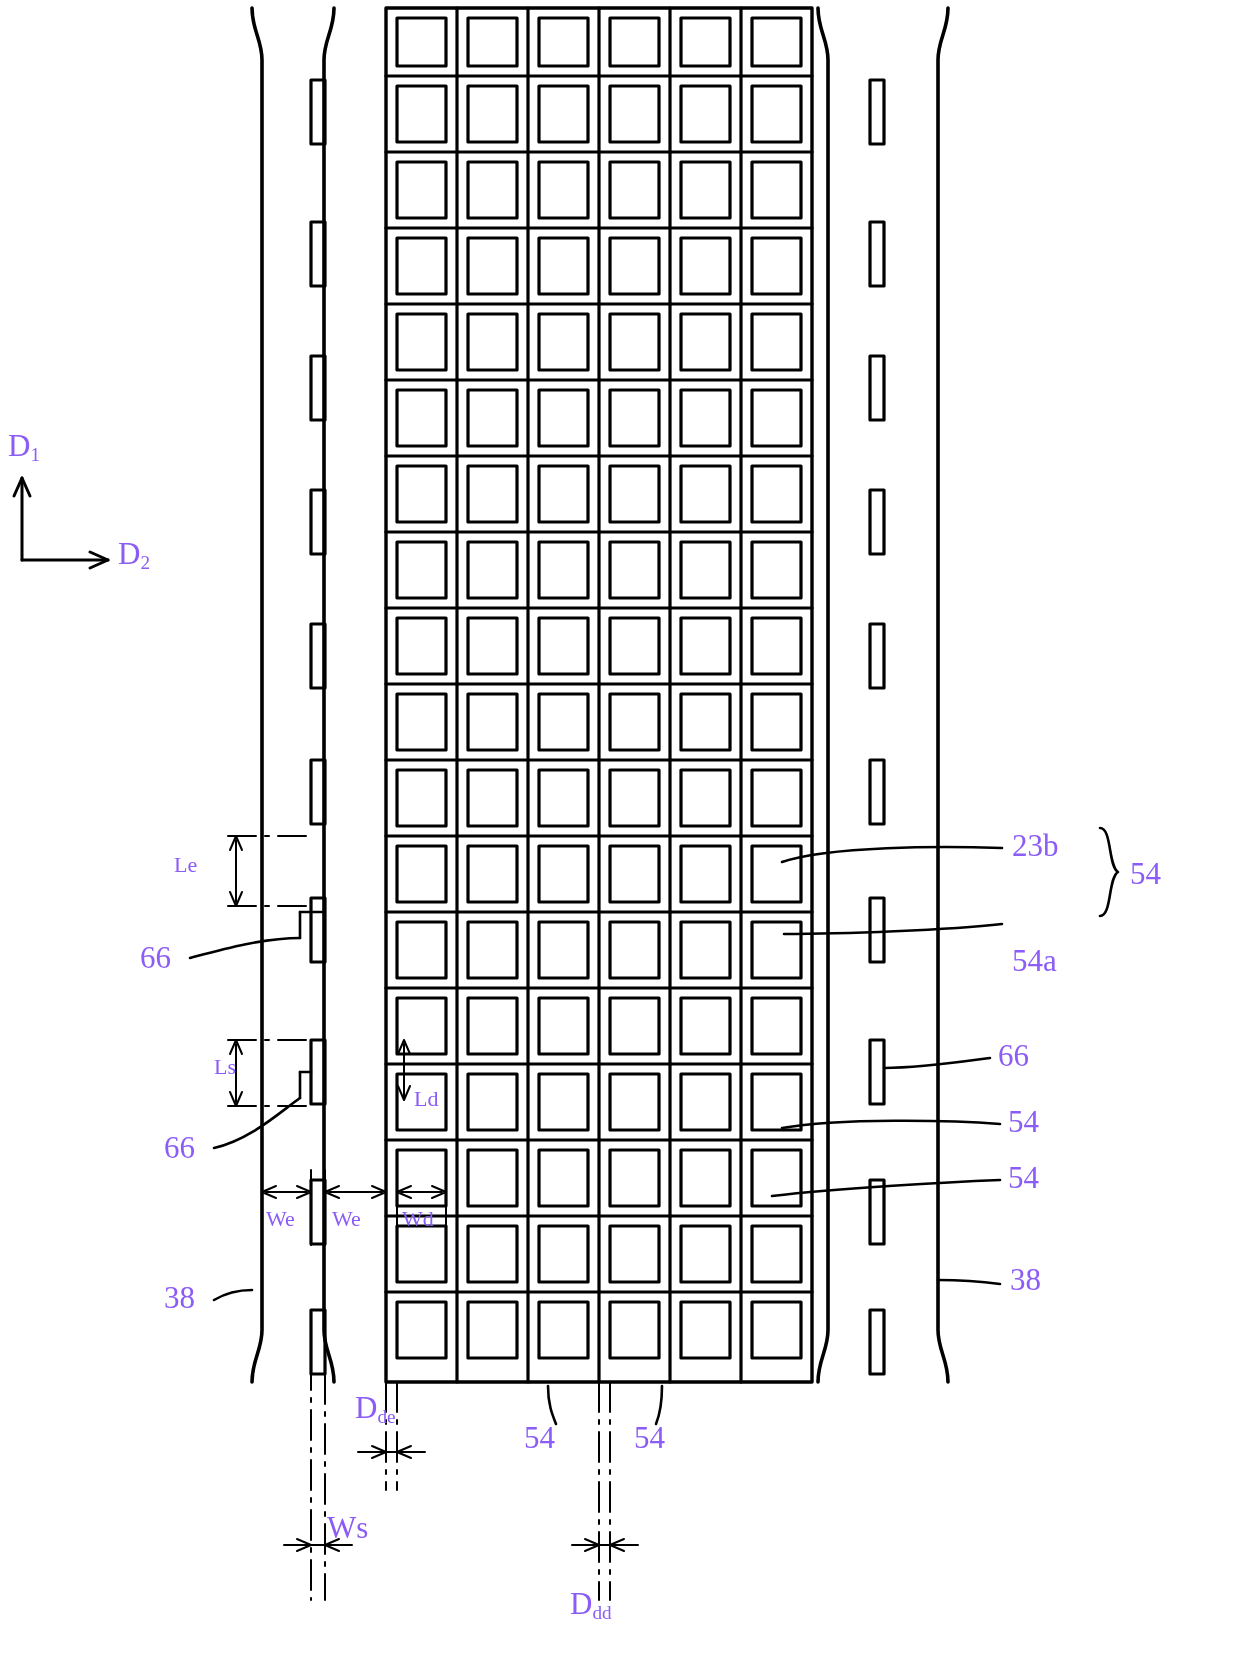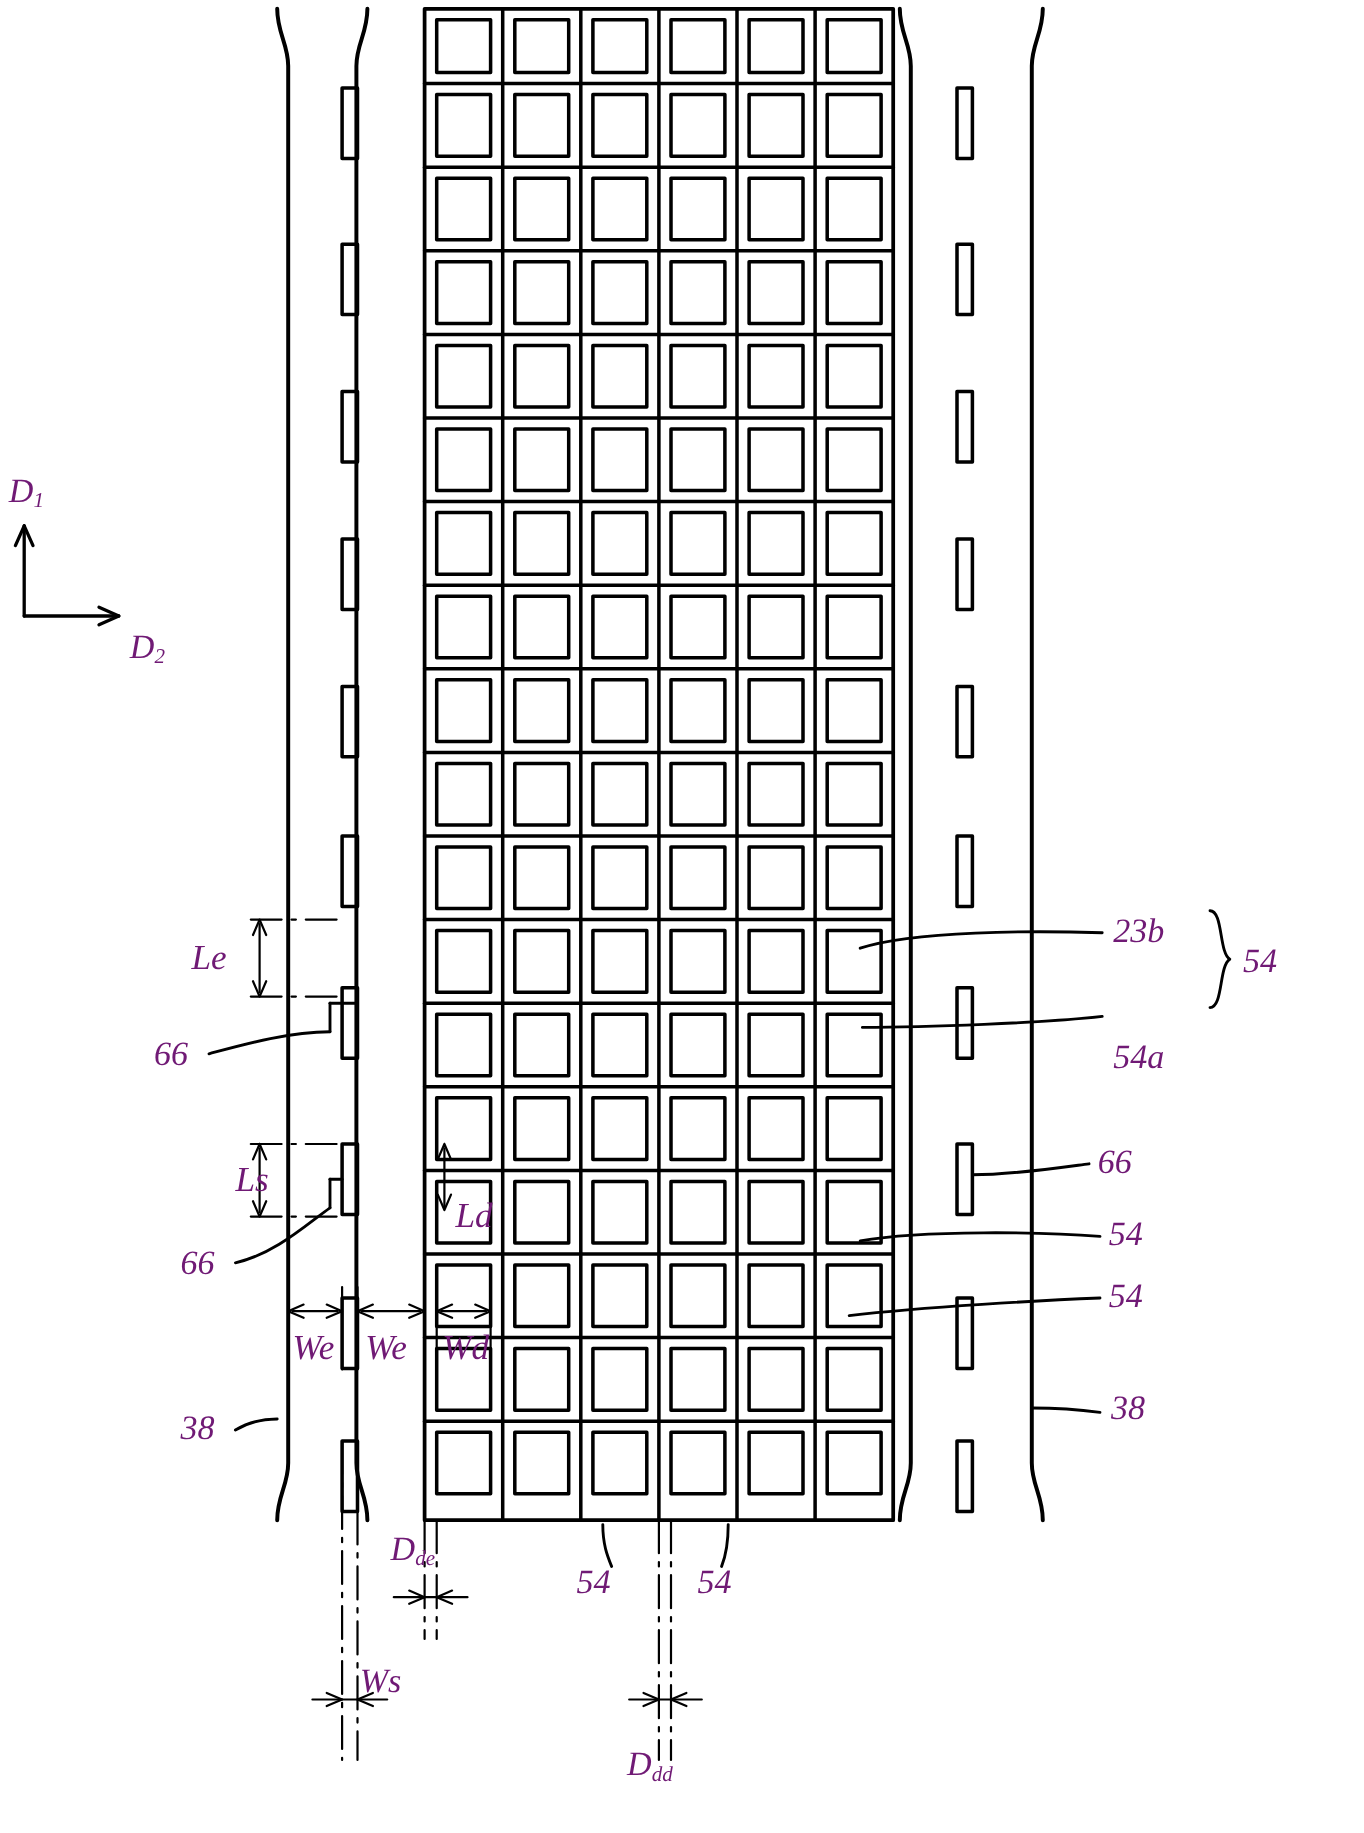--- a/index.html
+++ b/index.html
@@ -1,22 +1,22 @@
 <!DOCTYPE html>
 <html><head>
 <meta charset="utf-8">
 <style>
   html,body{margin:0;padding:0;background:#ffffff;}
   body{width:1240px;height:1666px;position:relative;overflow:hidden;
        font-family:"Liberation Serif",serif;color:#000;}
   #stage{position:absolute;left:0;top:0;width:1240px;height:1666px;}
   svg{position:absolute;left:0;top:0;}
-  .lbl{position:absolute;font-family:"Liberation Serif",serif;color:#701a75;white-space:nowrap;font-style:italic;}
+  .lbl{position:absolute;font-family:"Liberation Serif",serif;color:#8b5cf6;white-space:nowrap;}
   .lbl.big{font-size:31px;}
-  .lbl.med{font-size:32px;}
+  .lbl.med{font-size:22px;}
   .lbl sub{font-size:0.62em;vertical-align:-0.25em;}
 </style>
 </head>
 <body>
 
 <div id="stage">
 
 <svg width="1240" height="1666" viewBox="0 0 1240 1666">
   <g fill="none" stroke="#000" stroke-width="3.2" stroke-linecap="round" stroke-linejoin="round">
 
@@ -317,21 +317,21 @@
       <path d="M938,1280 C960,1280 985,1282 1000,1284"></path>
 
       <path d="M548,1386 C548,1404 552,1414 556,1424"></path>
 
       <path d="M662,1386 C662,1404 660,1414 656,1424"></path>
     </g>
   </g>
 </svg>
 
 <div class="lbl big" style="left:8px;top:428px;"><span>D</span><sub>1</sub></div>
-<div class="lbl big" style="left:118px;top:570px;"><span>D</span><sub>2</sub></div>
+<div class="lbl big" style="left:118px;top:536px;"><span>D</span><sub>2</sub></div>
 
 <div class="lbl med" style="left:174px;top:852px;"><span>Le</span></div>
 <div class="lbl med" style="left:174px;top:1054px;margin-left:40px;"><span>Ls</span></div>
 <div class="lbl med" style="left:414px;top:1048px;margin-top:38px;"><span>Ld</span></div>
 
 <div class="lbl med" style="left:266px;top:1206px;"><span>We</span></div>
 <div class="lbl med" style="left:332px;top:1206px;"><span>We</span></div>
 <div class="lbl med" style="left:402px;top:1206px;"><span>Wd</span></div>
 
 <div class="lbl big" style="left:291px;top:1510px;margin-left:36px;"><span>Ws</span></div>

